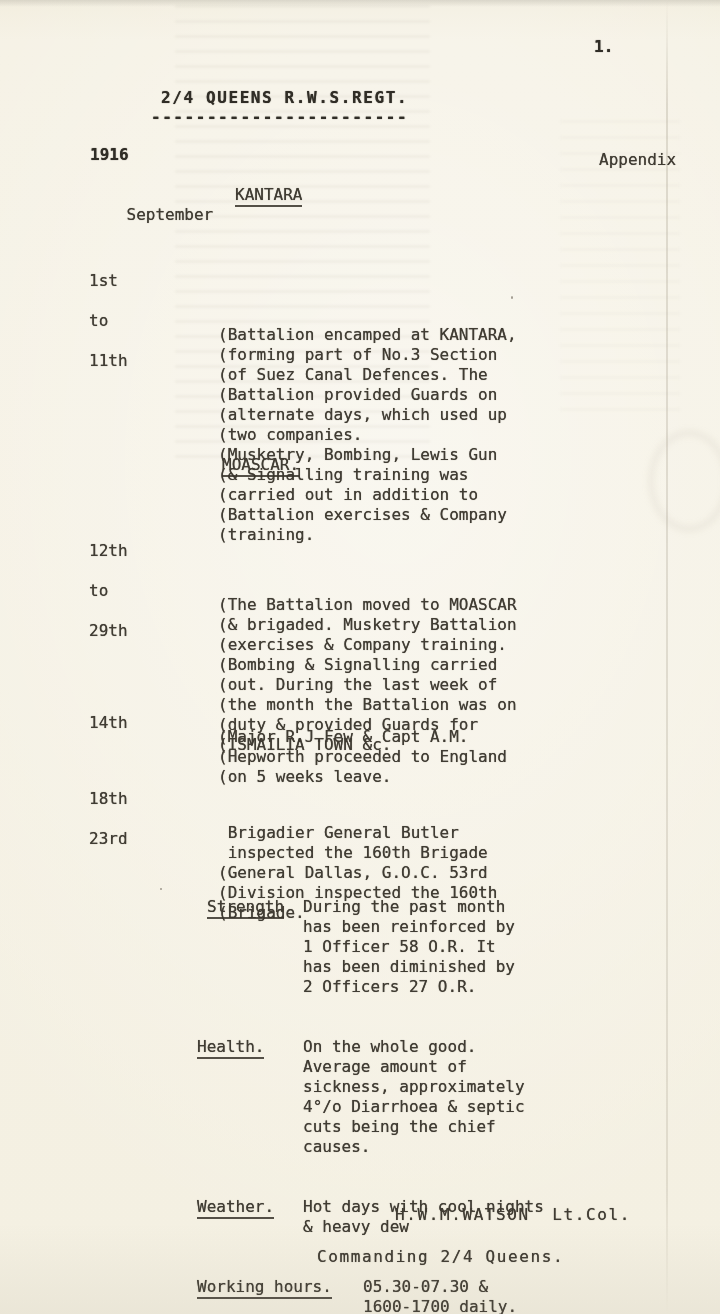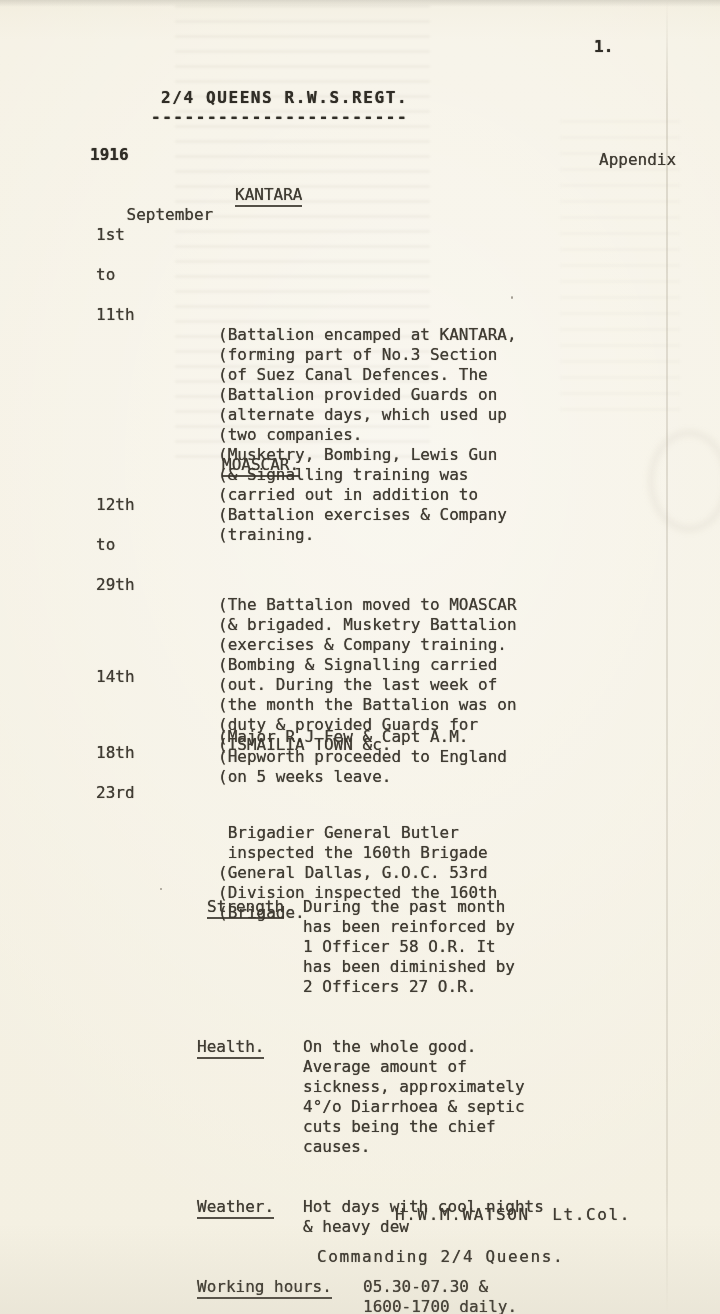--- a/index.html
+++ b/index.html
@@ -34,21 +34,21 @@
   .title{position:absolute;left:161px;top:88px;font-weight:bold;}
   .dashrow{position:absolute;left:151px;top:107px;font-weight:bold;letter-spacing:1.55px;}
   .year{position:absolute;left:90px;top:145px;font-weight:bold;}
   .appendix{position:absolute;left:599px;top:150px;}
 
   .monthrow{position:absolute;left:88px;top:185px;}
   .monthrow .heading{position:absolute;left:147px;top:0;}
   .u{border-bottom:2px solid rgba(55,51,42,0.85);padding-bottom:0;display:inline-block;}
 
   .entry{position:absolute;left:88px;width:600px;}
-  .entry .date{position:absolute;left:8px;}
+  .entry .date{position:absolute;left:1px;margin-top:46px;}
   .pos0{top:0;} .pos2{top:40px;} .pos4{top:80px;}
   .entry .body{margin-left:130px;}
   .e1{top:225px;} .e2{top:495px;} .e3{top:667px;}
   .e4{top:743px;} .e4 .body{}
 
   .moascar{position:absolute;left:222px;top:455px;}
 
   .stats{position:absolute;left:197px;top:857px;width:430px;}
   .statrow{display:flex;align-items:flex-start;}
   .statlabel{width:106px;flex:none;box-sizing:border-box;}

